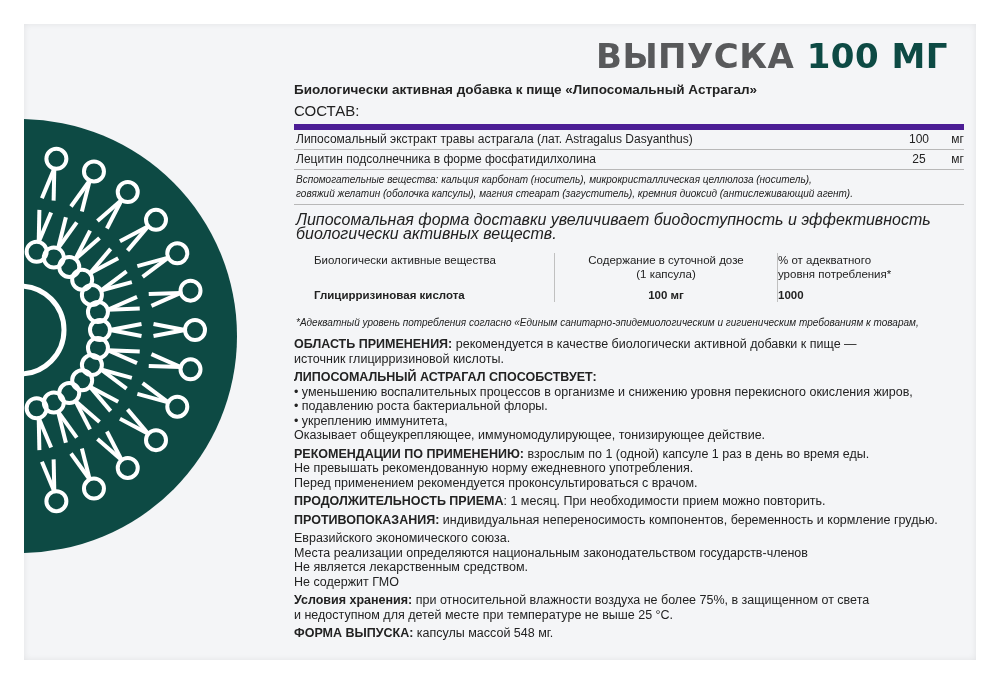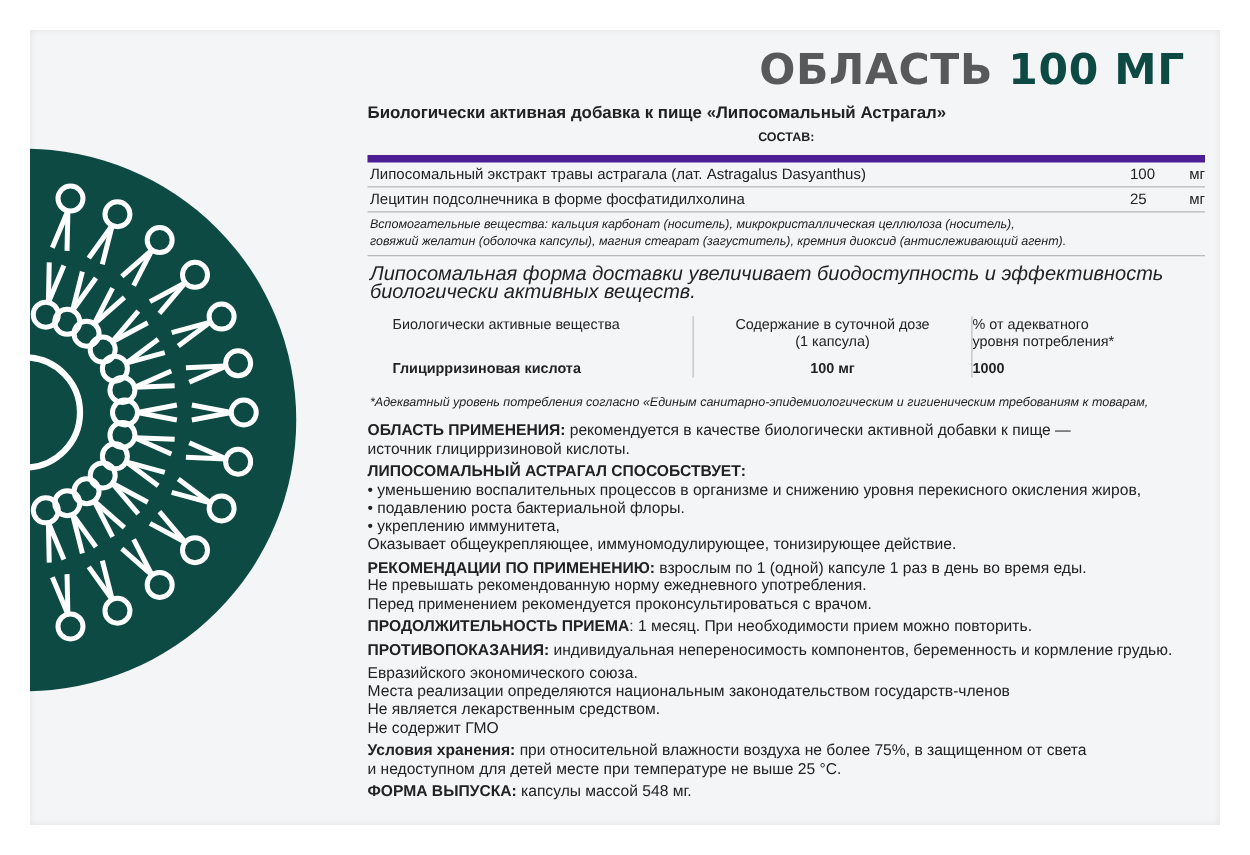--- a/index.html
+++ b/index.html
@@ -13,25 +13,25 @@
     }
     .logo-art { position: absolute; left: 0; top: 0; }
     .title {
       position: absolute; right: 28px; top: 12px; font-size: 34px; font-weight: bold;
       letter-spacing: 0.5px; font-family: "DejaVu Sans", sans-serif;
     }
     .title .t1 { color: #58595b; }
     .title .t2 { color: #0d4a44; }
     .content { position: absolute; left: 270px; top: 58px; width: 670px; font-size: 12.5px; line-height: 15px; }
     .subtitle { font-weight: bold; font-size: 13.5px; margin: 0 0 6px 0; }
-    .section-h { font-weight: bold; font-size: 10px; margin: 0 0 6px 0; text-align: center; }
+    .section-h { font-weight: normal; font-size: 15px; margin: 0 0 6px 0; }
     .comp-table { border-top: 6px solid #4c1d95; }
     .comp-row { display: flex; border-bottom: 1px solid #b8b8b8; padding: 2px 0 2px 2px; font-size: 12px; }
     .comp-row .name { flex: 1; }
-    .comp-row .amt { width: 30px; text-align: left; }
+    .comp-row .amt { width: 30px; text-align: center; }
     .comp-row .unit { width: 30px; text-align: right; }
     .aux { font-style: italic; font-size: 10px; line-height: 14px; padding: 3px 0 3px 2px; border-bottom: 1px solid #b8b8b8; }
     .lipo-note { font-style: italic; font-size: 16px; line-height: 14px; margin: 8px 0 12px 2px; }
     .bav { display: flex; font-size: 11.5px; line-height: 14px; padding: 0 0 4px 0; }
     .bav .c1 { width: 240px; padding-left: 20px; }
     .bav .c2 { width: 222px; text-align: center; border-left: 1px solid #c0c0c0; border-right: 1px solid #c0c0c0; }
     .bav .c3 { flex: 1; }
     .bav .head { height: 30px; }
     .bav .val { font-weight: bold; margin-top: 5px; }
     .footnote { font-style: italic; font-size: 10px; line-height: 13px; margin: 10px 0 8px 2px; }
@@ -123,21 +123,21 @@
         <circle cx="12.632935265420755" cy="384.25180805870446" r="10"></circle>
         <circle cx="32.384545893107905" cy="477.175830128416" r="10"></circle>
         <line x1="14.712052173598352" y1="394.0332840660425" x2="27.130156038760607" y2="423.5974633442508"></line>
         <line x1="14.712052173598352" y1="394.0332840660425" x2="15.392384829954938" y2="426.09240363406394"></line>
         <line x1="30.30542898493031" y1="467.3943541210779" x2="29.625096328573722" y2="435.33523455305647"></line>
         <line x1="30.30542898493031" y1="467.3943541210779" x2="17.887325119768054" y2="437.8301748428696"></line>
       </g>
   </svg>
 
   <div class="title">
-    <span class="t1">ОБЛАСТЬ</span>
+    <span class="t1">ВЫПУСКА</span>
     <span class="t2">100 МГ</span>
   </div>
 
   <div class="content">
     <div class="subtitle">Биологически активная добавка к пище «Липосомальный Астрагал»</div>
     <div class="section-h">СОСТАВ:</div>
 
     <div class="comp-table">
       <div class="comp-row">
         <span class="name">Липосомальный экстракт травы астрагала (лат. Astragalus Dasyanthus)</span>

